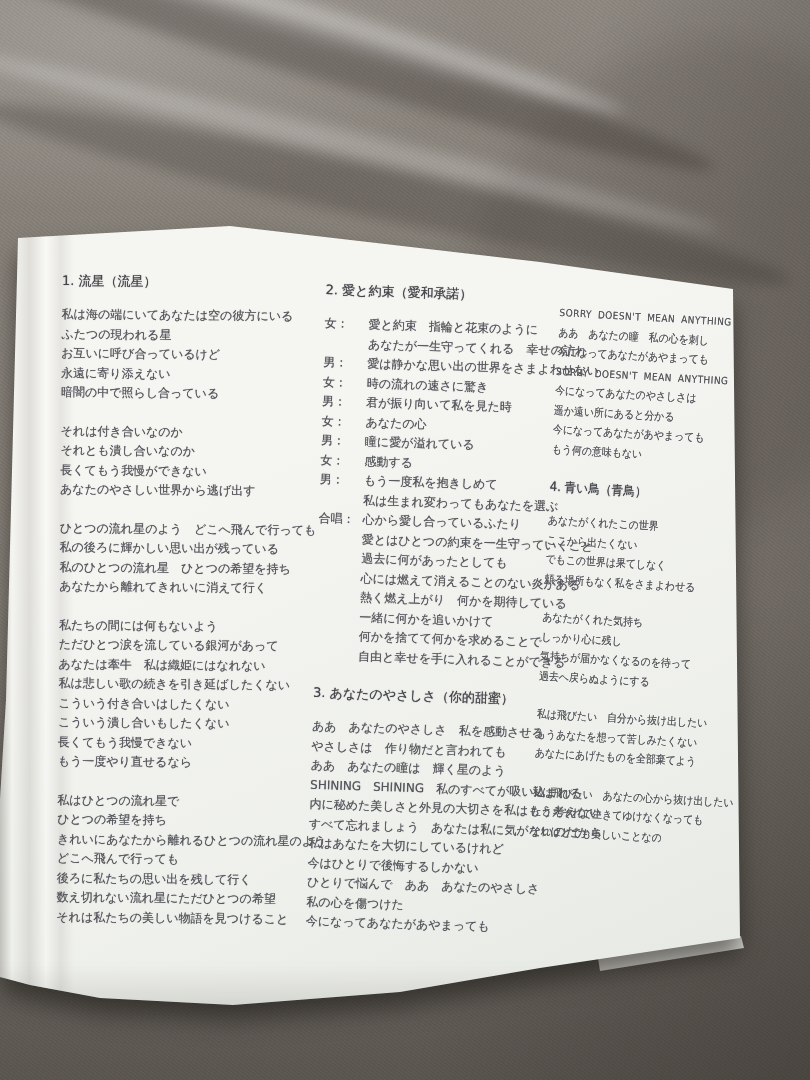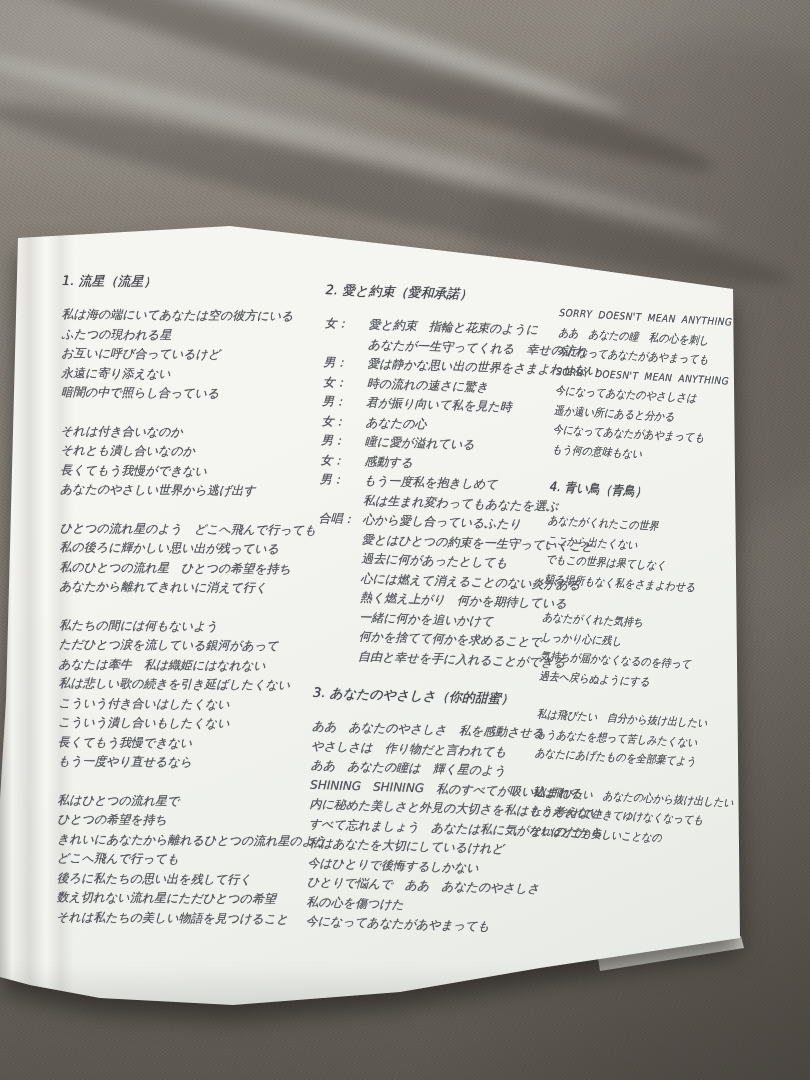--- a/index.html
+++ b/index.html
@@ -41,21 +41,20 @@
     filter: drop-shadow(0 15px 12px rgba(20,18,15,0.55));
   }
   .paper {
     position: absolute; inset: 0;
     clip-path: polygon(
       18px 238px, 230px 226px, 540px 262px, 733px 289px,
       740px 938px, 540px 968px, 400px 992px, 233px 1005px,
       100px 998px, 30px 985px, 0px 977px, 0px 800px, 6px 700px, 12px 470px
     );
     background: linear-gradient(155deg, #f5f5f1 38%, #eef0eb 70%, #e3e6e0 100%);
-    font-style: italic;
   }
   .spine-shade {
     position: absolute; left: 0; top: 220px; width: 74px; height: 800px;
     background: linear-gradient(90deg,
       rgba(70,66,60,0.28) 0px, rgba(255,255,255,0) 12px,
       rgba(110,105,98,0.16) 40%, rgba(255,255,255,0.30) 62%,
       rgba(120,115,108,0.12) 82%, rgba(120,115,108,0) 100%);
   }
   .curl-shade {
     position: absolute; left: 0; bottom: 60px; width: 560px; height: 80px;

